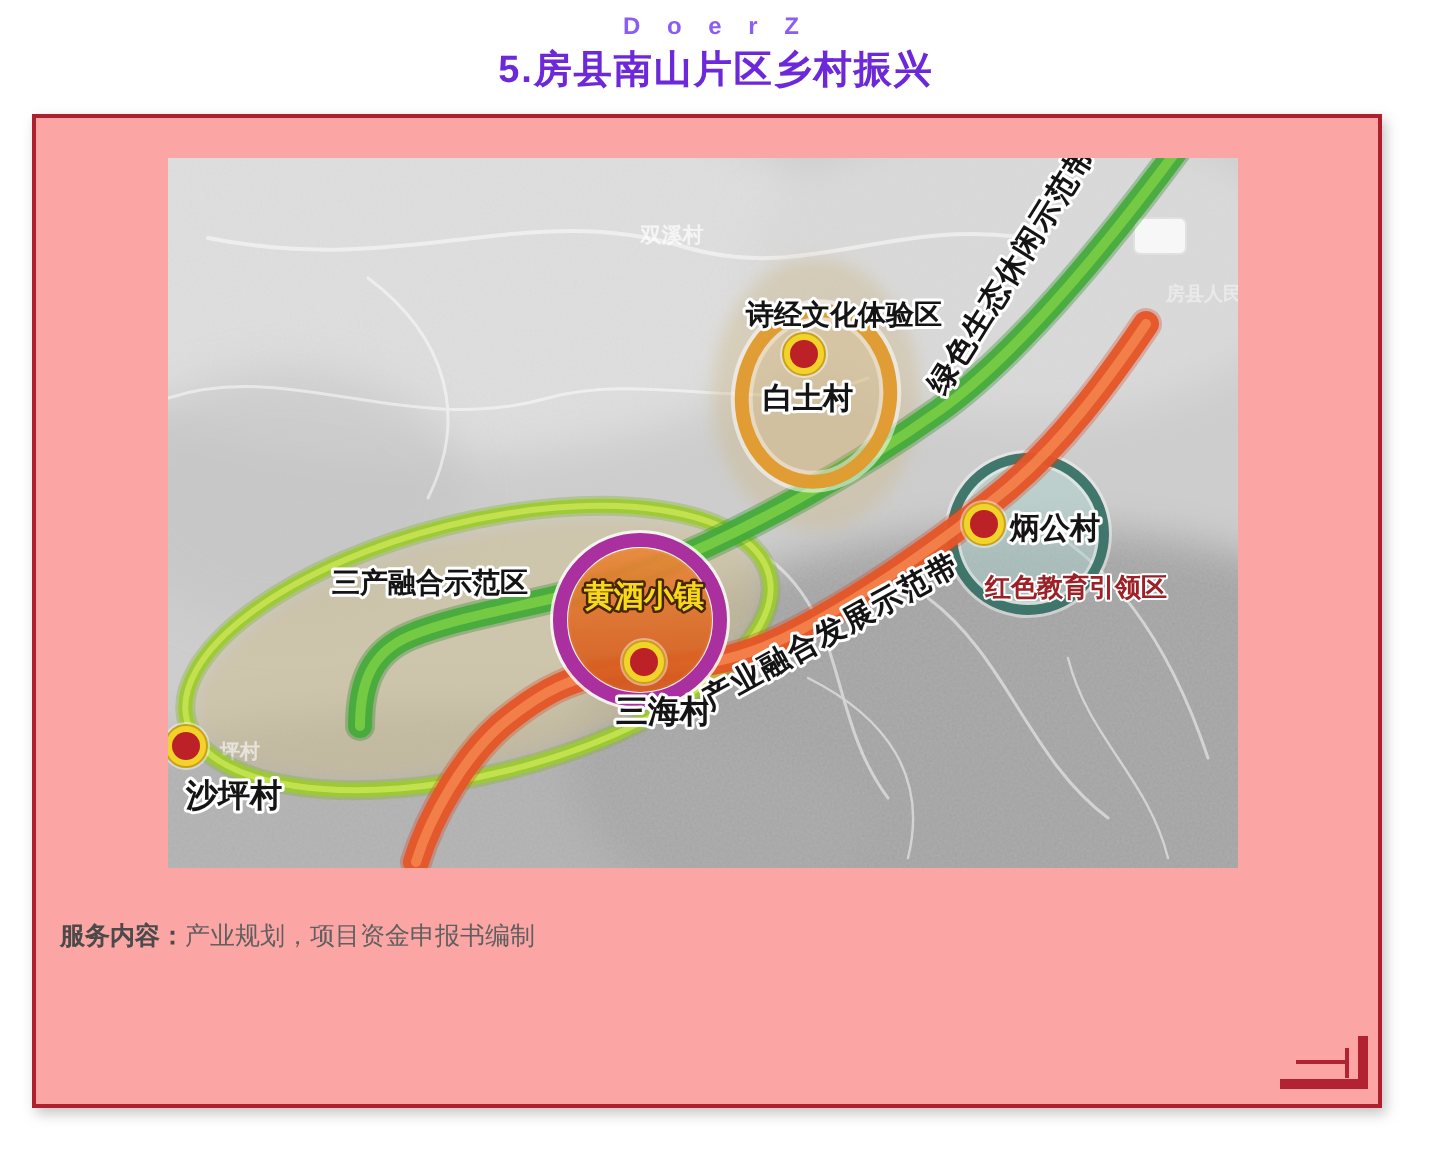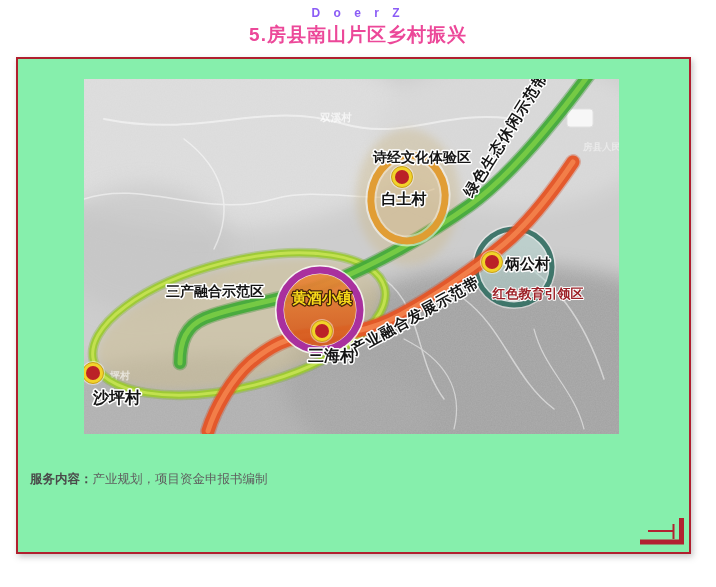--- a/index.html
+++ b/index.html
@@ -6,34 +6,34 @@
   body{
     width:716px;height:587px;position:relative;overflow:hidden;background:#ffffff;
     font-family:"Liberation Sans", sans-serif;
   }
   .watermark{
     position:absolute;top:6px;left:0;width:100%;text-align:center;
     font-size:12px;font-weight:bold;letter-spacing:5px;color:#8b5cf6;
   }
   .page-title{
     position:absolute;top:22px;left:0;width:100%;text-align:center;
-    font-size:19px;font-weight:bold;color:#ec4899;letter-spacing:1px;
+    font-size:19px;font-weight:bold;color:#6d28d9;letter-spacing:1px;
   }
   .card{
     position:absolute;left:16px;top:57px;width:671px;height:493px;
-    background:#86efac;border:2px solid #b01f2e;
+    background:#fca5a5;border:2px solid #b01f2e;
     box-shadow:2px 3px 6px rgba(130,130,130,.45);
   }
   .map-wrap{position:absolute;left:66px;top:20px;width:535px;height:355px;}
   .map-wrap svg{display:block;}
   .footer-text{
     position:absolute;left:12px;top:394px;width:642px;
     font-size:12.5px;line-height:20px;color:#5f5f5f;
   }
-  .footer-text p{margin:16px 0 9px 0;}
+  .footer-text p{margin:5px 0 9px 0;}
   .footer-text b{color:#4a4a4a;}
   .corner-deco{position:absolute;left:622px;top:457px;width:52px;height:34px;}
   svg text{font-family:"Liberation Sans", sans-serif;}
   .zone-label, .village-label, .belt-label{
     font-weight:bold;fill:#141414;stroke:#ffffff;stroke-width:3px;
     paint-order:stroke;stroke-linejoin:round;text-anchor:middle;
   }
   .bg-label{fill:#ffffff;text-anchor:middle;font-weight:bold;}
 </style>
 </head>

